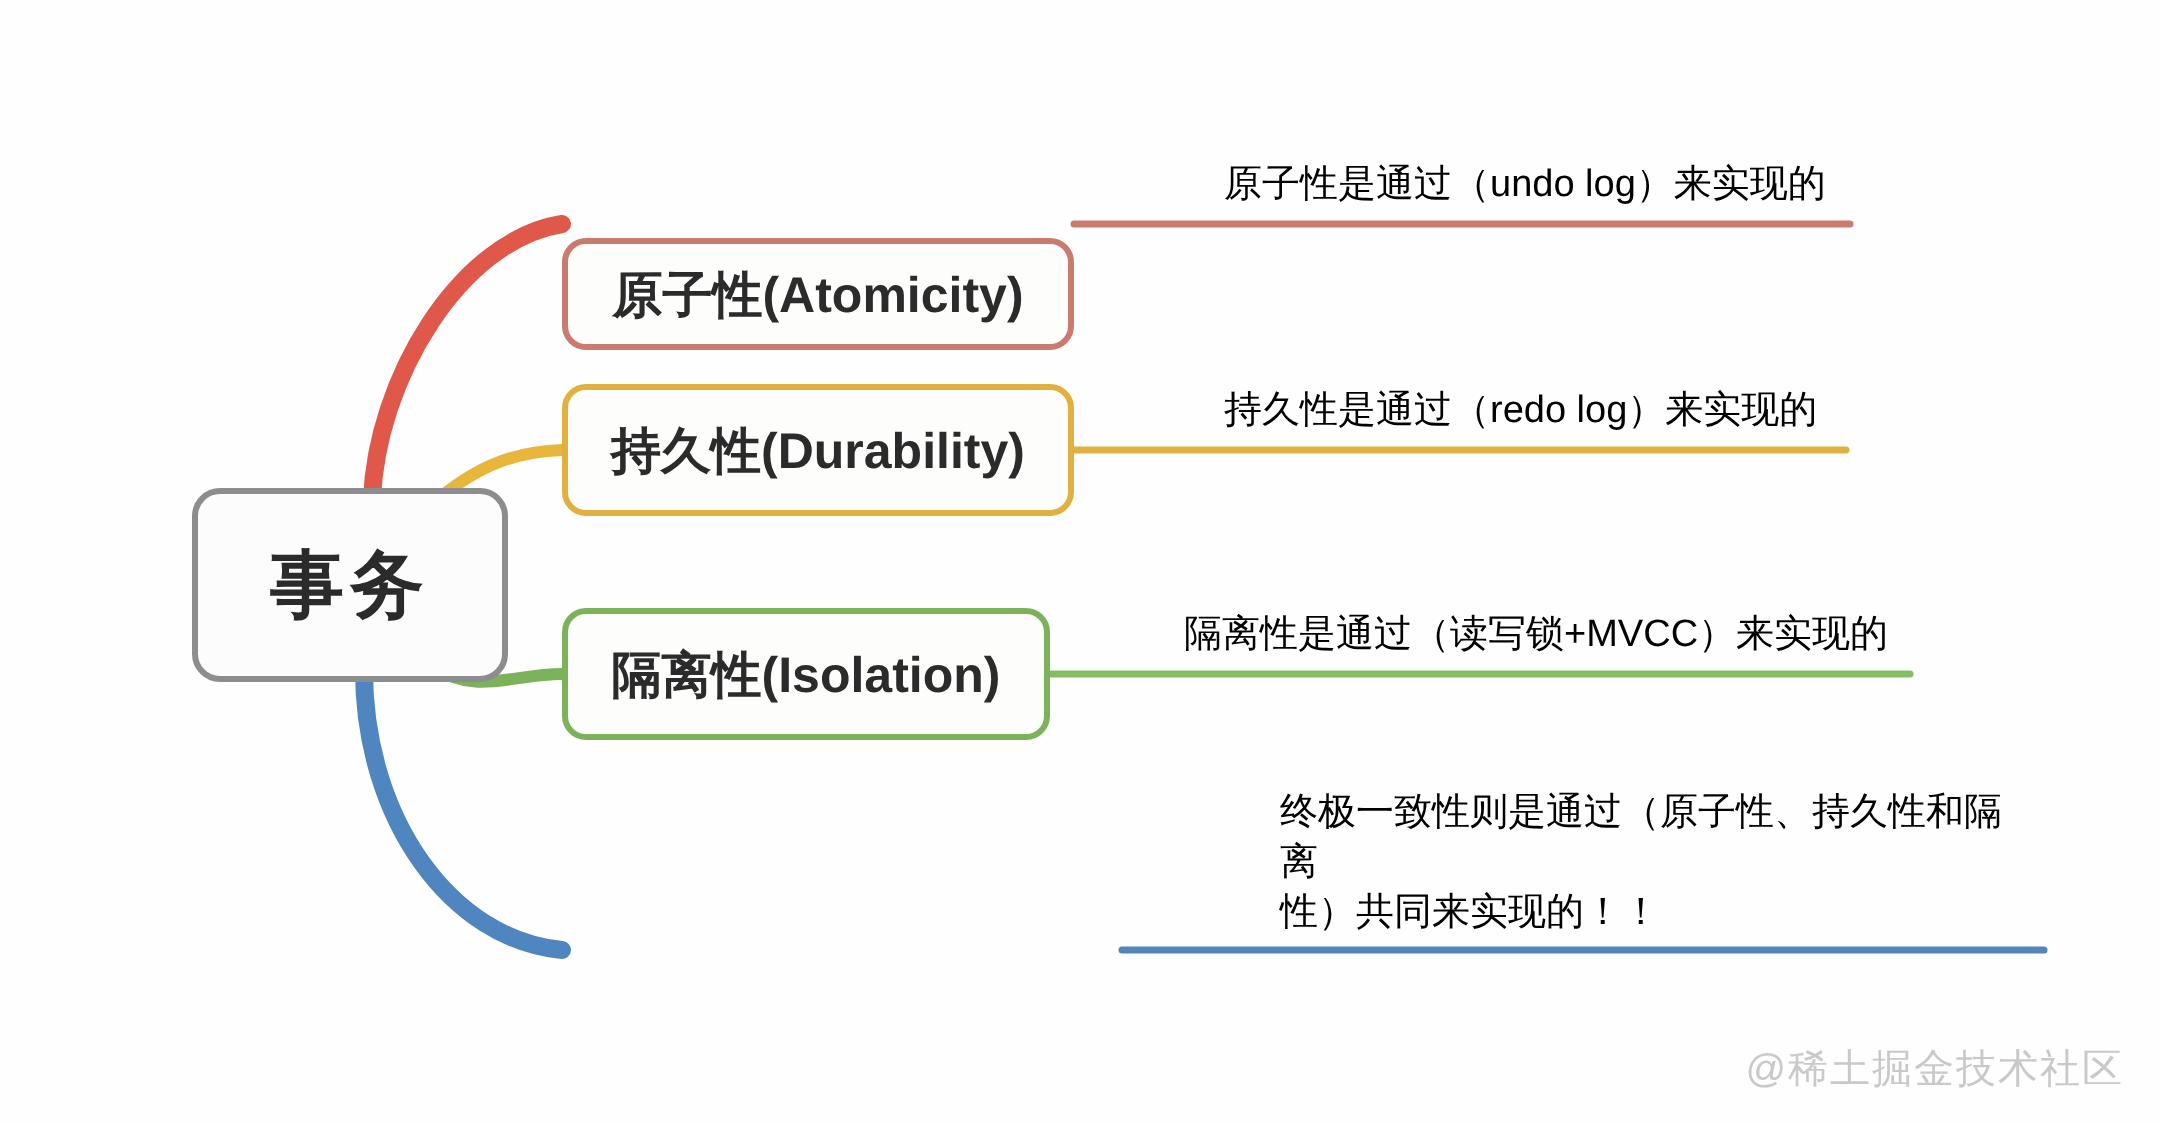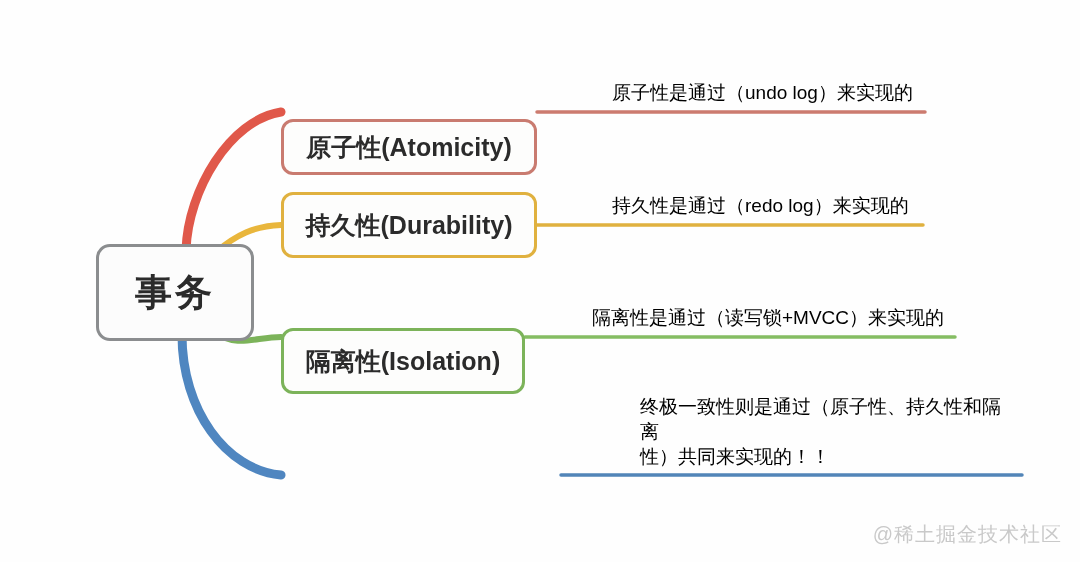--- a/index.html
+++ b/index.html
@@ -75,21 +75,20 @@
     height: 66px;
     border-color: #e0b13f;
     text-align: center;
   }
   #node-isolation {
     left: 281px;
     top: 304px;
     width: 244px;
     height: 66px;
     border-color: #7cb35a;
-    margin-top: 24px;
   }
   #node-consistency {
     left: 281px;
     top: 442px;
     width: 280px;
     height: 66px;
     border-color: #5285b8;
   }
   .note {
     position: absolute;

